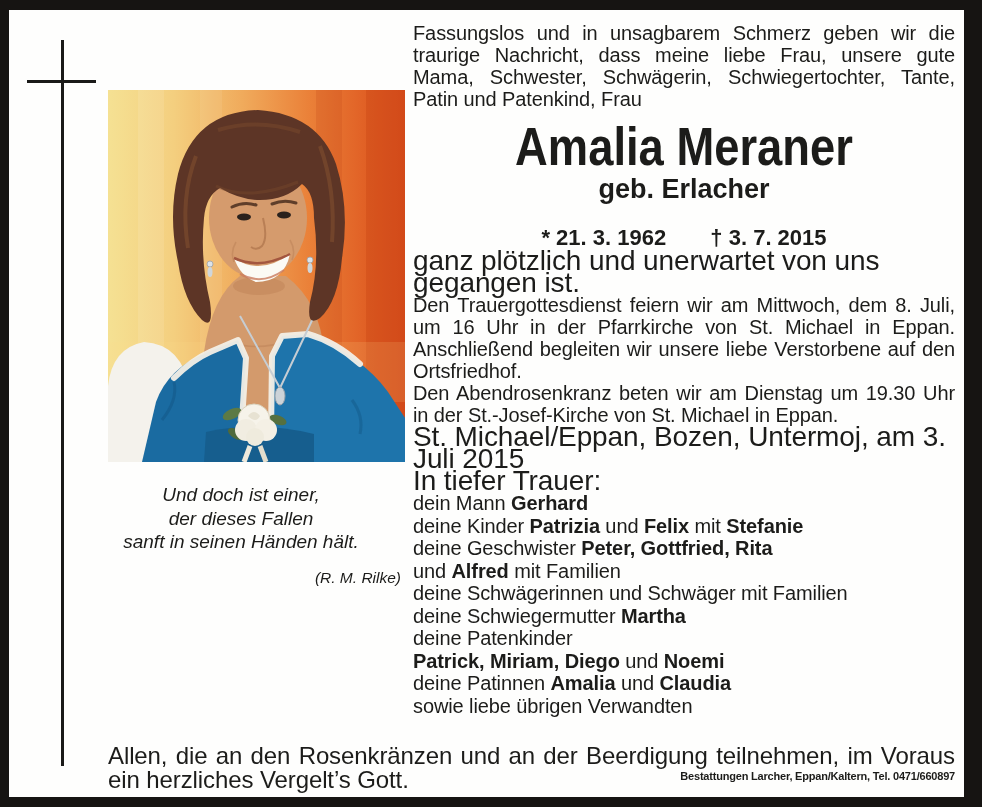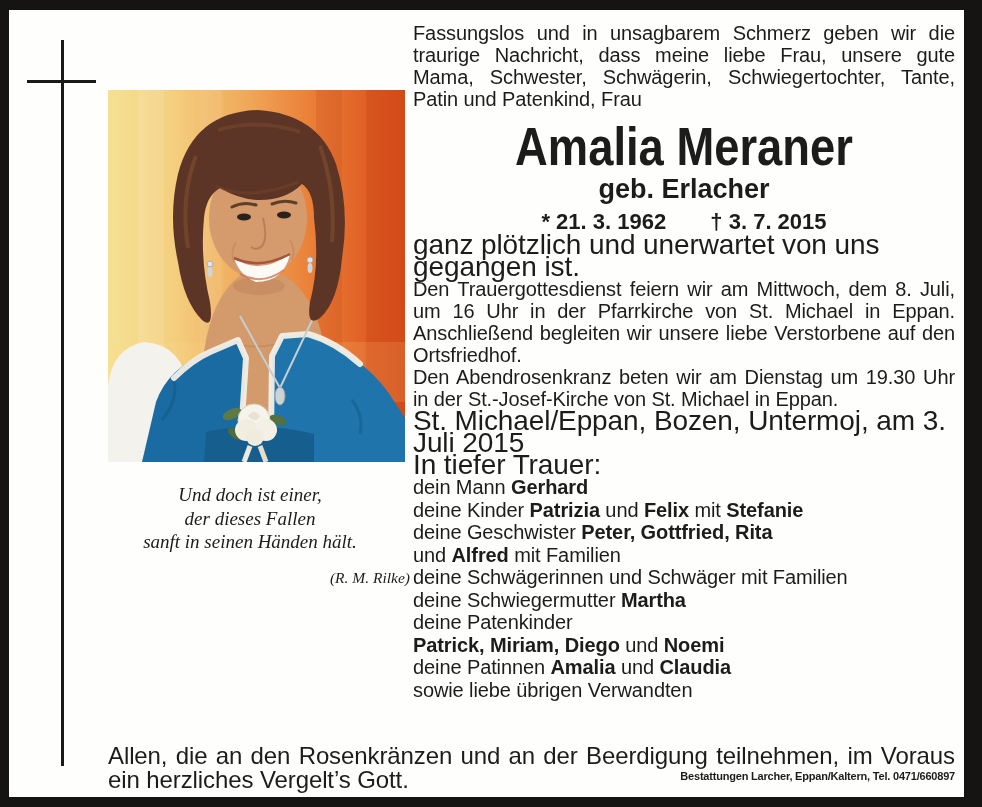--- a/index.html
+++ b/index.html
@@ -9,31 +9,31 @@
   }
   .page{position:absolute;left:9px;top:10px;right:18px;bottom:10px;background:#fefefd;}
 
   
   .cross-stem{position:absolute;left:52px;top:30px;width:3px;height:726px;background:#1a1a18;}
   .cross-bar{position:absolute;left:18px;top:70px;width:69px;height:3px;background:#1a1a18;}
 
   .photo{position:absolute;left:99px;top:80px;width:297px;height:372px;}
   .photo svg{display:block;width:100%;height:100%;}
 
-  .quote{position:absolute;left:81px;top:473px;width:320px;text-align:center;
-    font-style:italic;font-size:19px;line-height:23.5px;font-family:Liberation Serif, serif;}
+  .quote{position:absolute;left:72px;top:473px;width:320px;text-align:center;
+    font-style:italic;font-size:19px;line-height:23.5px;}
   .quote .attr{font-size:15.5px;margin-top:12px;text-align:right;}
 
   .col{position:absolute;left:404px;top:12px;width:542px;}
   .col p{margin:0;}
   .just{text-align:justify;font-size:20px;line-height:22px;letter-spacing:-0.1px;hyphens:manual;}
   .name{margin-top:13px;text-align:center;font-weight:700;font-size:54px;line-height:46px;
     transform:scaleX(0.84);white-space:nowrap;}
   .maiden{margin-top:5px;text-align:center;font-weight:700;font-size:27px;line-height:30px;}
-  .dates{margin-top:6px;text-align:center;font-weight:700;font-size:22px;line-height:24px;}
+  .dates{margin-top:22px;text-align:center;font-weight:700;font-size:22px;line-height:24px;}
   .dates .death{margin-left:38px;}
   .mt14{margin-top:14px;}
   .mt8{margin-top:8px;}
   .mt7{margin-top:7px;}
   .mt12{margin-top:12px;}
   .plain{font-size:28px;line-height:22px;letter-spacing:-0.1px;}
   .mourners div{font-size:20px;line-height:22.5px;letter-spacing:-0.1px;}
   b{font-weight:700;}
 
   .closing{position:absolute;left:99px;top:734px;width:847px;

